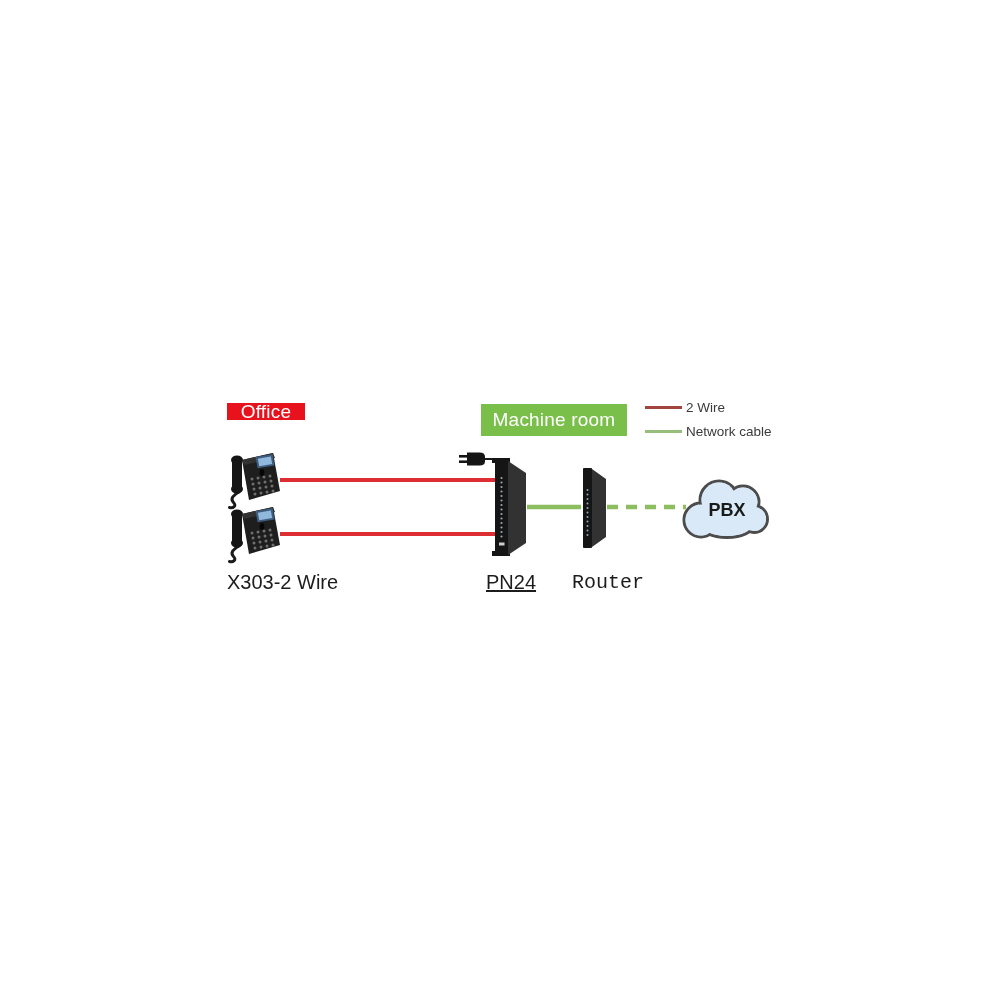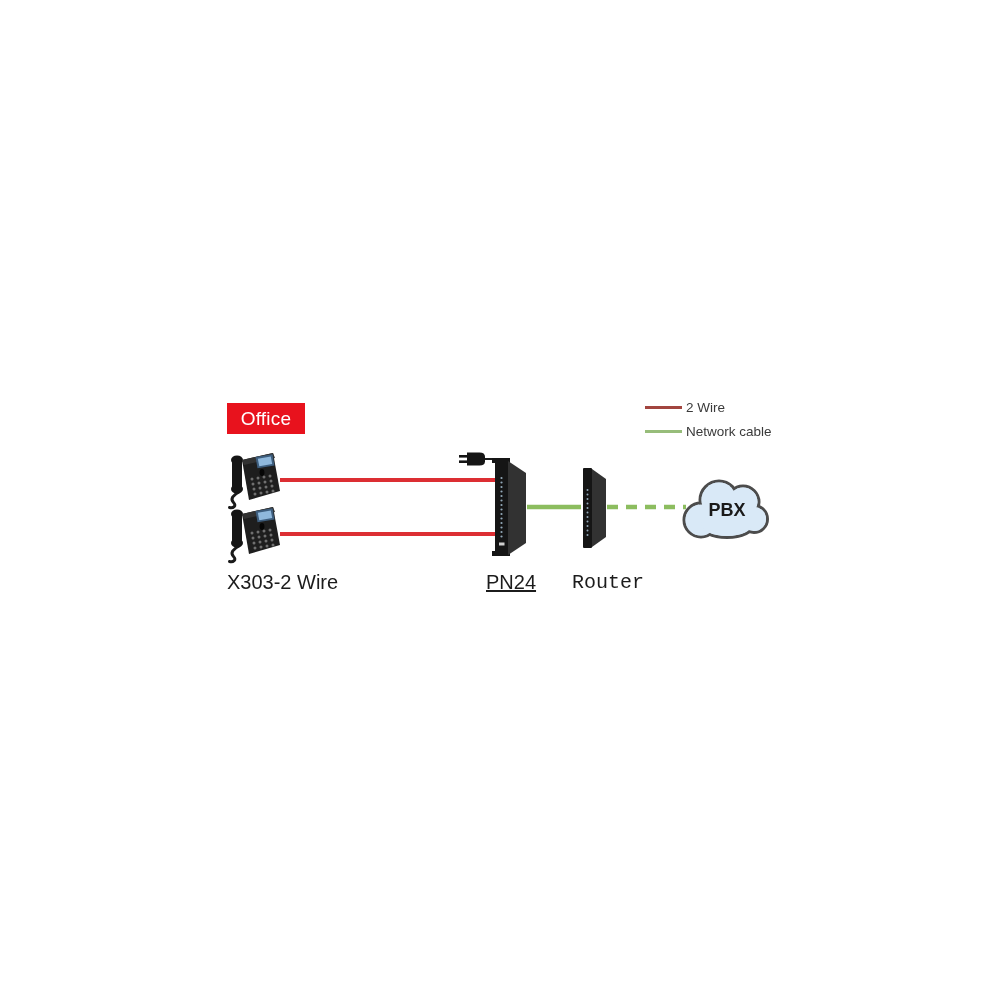--- a/index.html
+++ b/index.html
@@ -14,21 +14,21 @@
   .region-box {
     position: absolute;
     display: flex;
     align-items: center;
     justify-content: center;
     color: #ffffff;
     font-size: 19px;
     font-weight: 400;
     letter-spacing: 0.2px;
   }
-  #office-box   { left: 227px; top: 403px; width: 78px;  height: 31px; background: var(--office_bg); }
+  #office-box   { left: 227px; top: 403px; width: 78px;  height: 17px; background: var(--office_bg); }
   #machine-box  { left: 481px; top: 404px; width: 146px; height: 32px; background: var(--machine_bg); }
 
   .legend-row {
     position: absolute;
     left: 645px;
     display: flex;
     align-items: center;
     height: 16px;
   }
   #legend-row-0 { top: 399px; }
@@ -76,20 +76,21 @@
     font-weight: 600;
     fill: #1a1a1a;
   }
 </style>
 </head>
 <body>
 
 <div class="canvas">
 
   <div class="region-box" id="office-box">Office</div>
+  <div class="region-box" id="machine-box">Machine room</div>
 
   <div class="legend-row" id="legend-row-0">
     <span class="legend-swatch" id="legend-swatch-0"></span>
     <span class="legend-label">2 Wire</span>
   </div>
   <div class="legend-row" id="legend-row-1">
     <span class="legend-swatch" id="legend-swatch-1"></span>
     <span class="legend-label">Network cable</span>
   </div>
 

